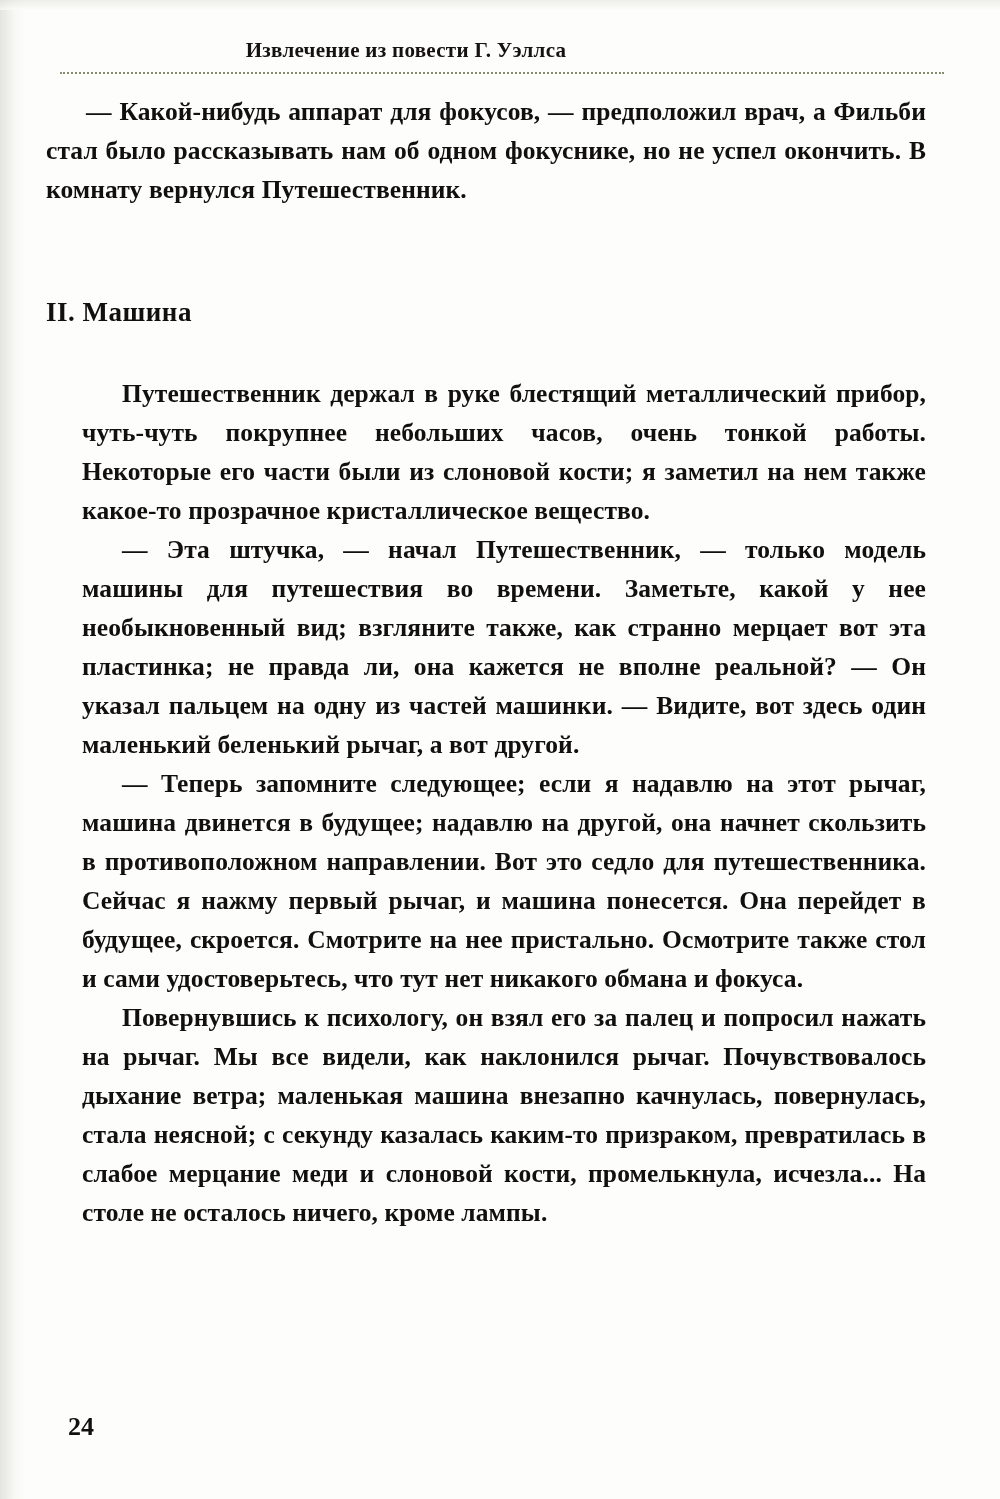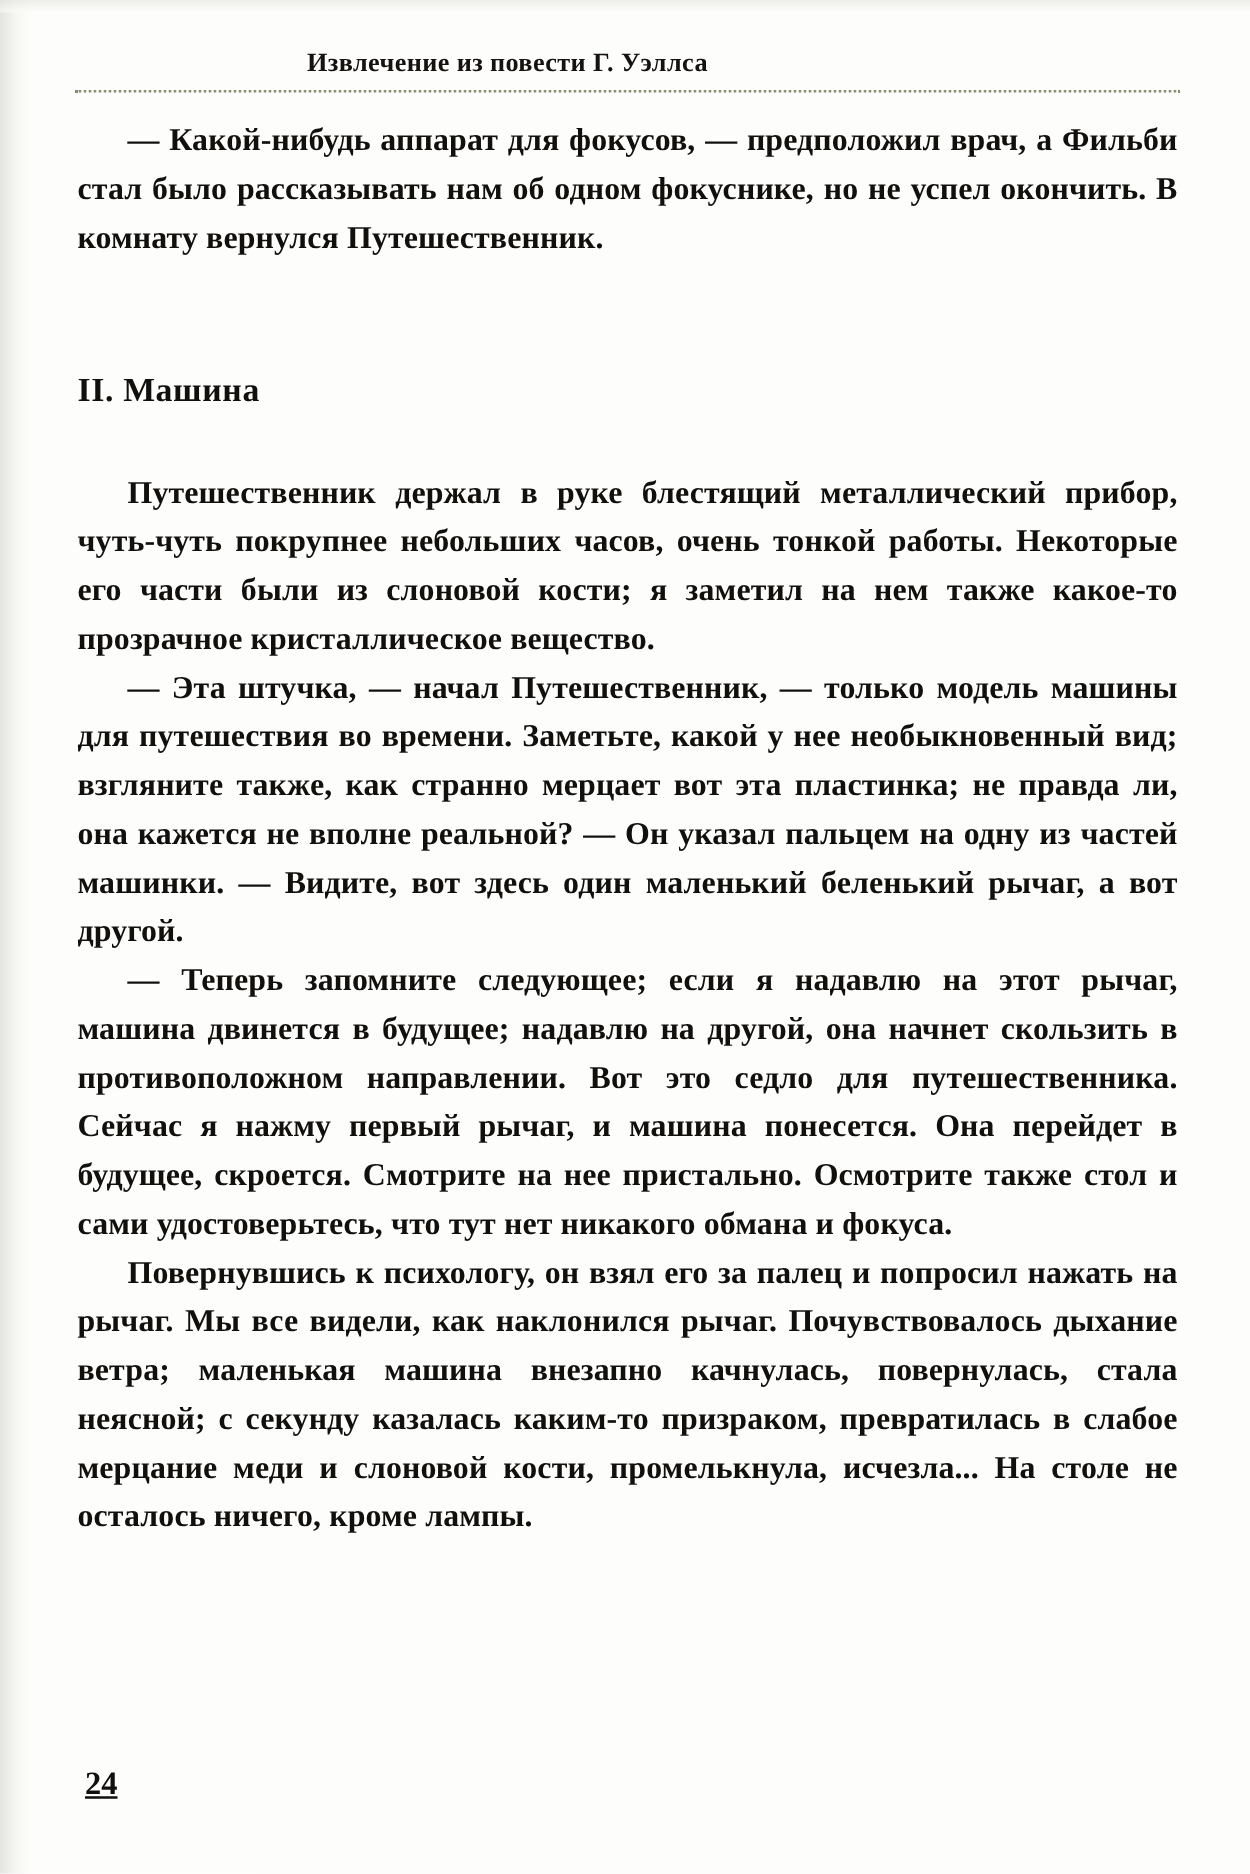--- a/index.html
+++ b/index.html
@@ -39,37 +39,38 @@
     position: absolute;
     left: 60px;
     top: 72px;
     width: 884px;
     height: 2px;
     border-top: 2px dotted #6f7a55;
     opacity: 0.85;
   }
   .content {
     position: absolute;
-    left: 62px;
+    left: 46px;
     top: 92px;
     width: 880px;
   }
   p {
     margin: 0;
     font-size: 25.5px;
     line-height: 39px;
     font-weight: bold;
     font-family: "Liberation Serif", serif;
     text-align: justify;
     text-justify: inter-word;
     color: #12100d;
     letter-spacing: 0.1px;
   }
   p.indent {
     text-indent: 40px;
+    margin-left: 36px;
   }
   p.first-block {
     text-indent: 40px;
   }
   .section-title {
     margin: 58px 0 42px 0;
     font-size: 27px;
     font-weight: bold;
     letter-spacing: 0.5px;
   }
@@ -77,21 +78,20 @@
     height: 26px;
   }
   .folio {
     position: absolute;
     left: 68px;
     top: 1412px;
     font-size: 26px;
     font-weight: bold;
     font-family: "Liberation Serif", serif;
     color: #12100d;
-    text-decoration: underline;
   }
   .spine-shadow {
     position: absolute;
     left: 0;
     top: 0;
     width: 26px;
     height: 1499px;
     background: linear-gradient(to right, #cfcfc9 0%, #f2f2ee 55%, #fdfdfb 100%);
     opacity: 0.55;
   }

